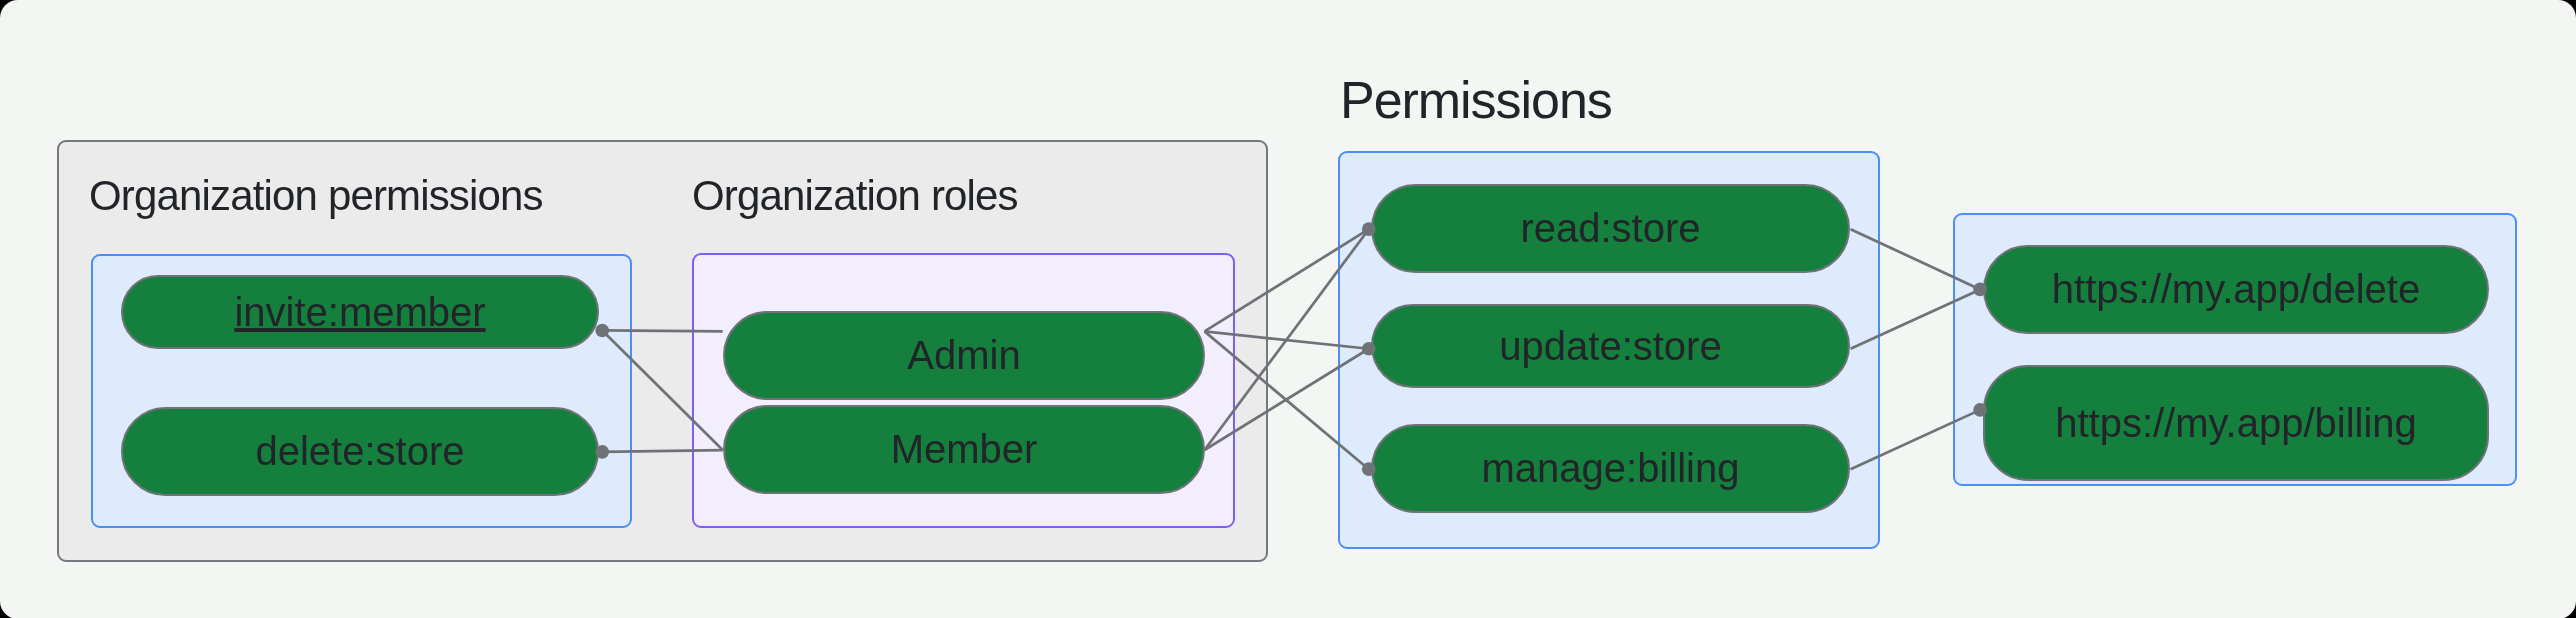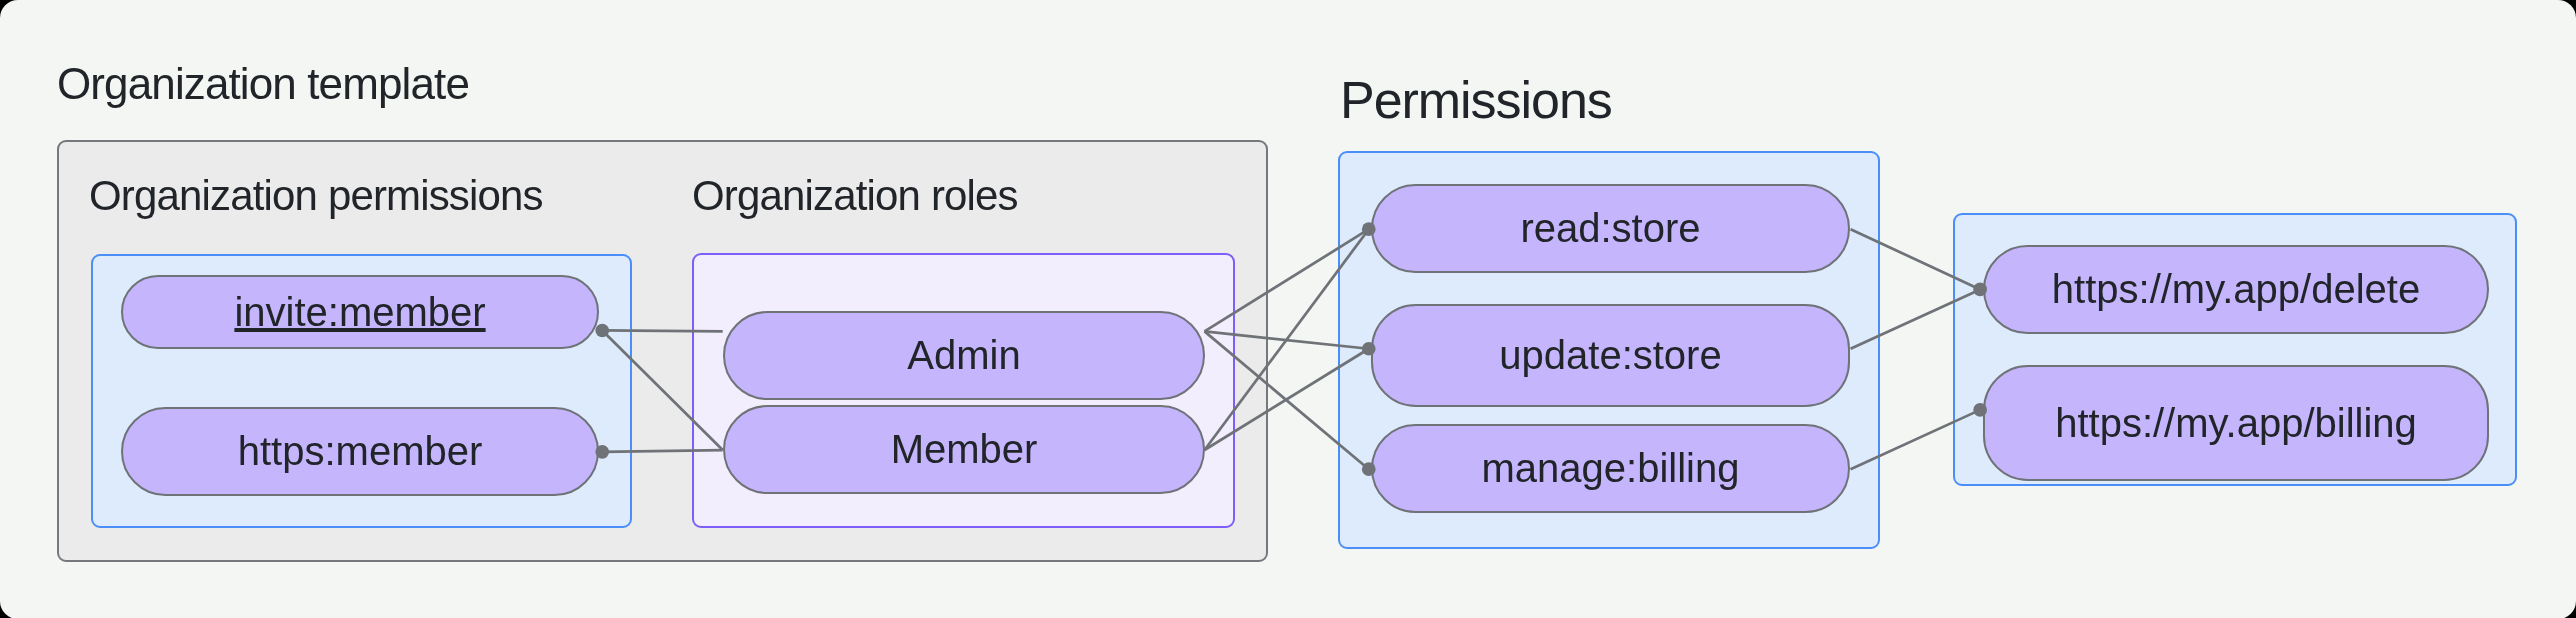--- a/index.html
+++ b/index.html
@@ -14,32 +14,31 @@
     border-radius:18px;overflow:hidden;
   }
   .box{position:absolute;box-sizing:border-box;border-radius:9px;}
   .heading{
     position:absolute;line-height:1;letter-spacing:-0.02em;
     font-weight:500;white-space:nowrap;
   }
   .pill{
     position:absolute;box-sizing:border-box;
     display:flex;align-items:center;justify-content:center;
-    background:#c4b5fd;border-radius:45px;
+    background:#15803d;border-radius:45px;
     font-size:40px;white-space:nowrap;z-index:10;
   }
   svg.lines{position:absolute;left:0;top:0;z-index:5;pointer-events:none;}
   svg.dots{position:absolute;left:0;top:0;z-index:15;pointer-events:none;}
 </style>
 </head>
 <body>
 
 <div class="canvas" style="background: rgb(244, 246, 244);">
 
-  <div class="heading" style="left: 57px; top: 62px; font-size: 44px; color: rgb(33, 37, 41);">Organization template</div>
 
   <div class="box" style="left: 57px; top: 140px; width: 1211px; height: 422px; background: rgb(235, 235, 235); border: 2.7px solid rgb(117, 120, 124);"></div>
 
   <div class="heading" style="left: 89px; top: 175px; font-size: 42px; color: rgb(33, 37, 41);">Organization permissions</div>
 
   <div class="heading" style="left: 692px; top: 175px; font-size: 42px; color: rgb(33, 37, 41);">Organization roles</div>
 
   <div class="heading" style="left: 1340px; top: 74px; font-size: 52px; color: rgb(33, 37, 41);">Permissions</div>
 
 
@@ -57,25 +56,25 @@
       <line x1="1320" y1="363" x2="1500" y2="514" stroke="#6f7377" stroke-width="3"></line>
       <line x1="1320" y1="493" x2="1500" y2="251" stroke="#6f7377" stroke-width="3"></line>
       <line x1="1320" y1="493" x2="1500" y2="382" stroke="#6f7377" stroke-width="3"></line>
       <line x1="2028" y1="251" x2="2170" y2="317" stroke="#6f7377" stroke-width="3"></line>
       <line x1="2028" y1="382" x2="2170" y2="317" stroke="#6f7377" stroke-width="3"></line>
       <line x1="2028" y1="514" x2="2170" y2="449" stroke="#6f7377" stroke-width="3"></line>
     </svg>
 
   <div>
       <div class="pill" style="left: 121px; top: 275px; width: 478px; height: 74px; border: 2.7px solid rgb(111, 115, 119); color: rgb(33, 37, 41); text-decoration: underline;">invite:member</div>
-      <div class="pill" style="left: 121px; top: 407px; width: 478px; height: 89px; border: 2.7px solid rgb(111, 115, 119); color: rgb(33, 37, 41);">https:member</div>
+      <div class="pill" style="left: 121px; top: 407px; width: 478px; height: 89px; border: 2.7px solid rgb(111, 115, 119); color: rgb(33, 37, 41);">delete:store</div>
       <div class="pill" style="left: 723px; top: 287px; width: 482px; height: 89px; border: 2.7px solid rgb(111, 115, 119); color: rgb(33, 37, 41); margin-top: 24px;">Admin</div>
       <div class="pill" style="left: 723px; top: 405px; width: 482px; height: 89px; border: 2.7px solid rgb(111, 115, 119); color: rgb(33, 37, 41); text-align: center;">Member</div>
       <div class="pill" style="left: 1371px; top: 184px; width: 479px; height: 89px; border: 2.7px solid rgb(111, 115, 119); color: rgb(33, 37, 41);">read:store</div>
-      <div class="pill" style="left: 1371px; top: 304px; width: 479px; height: 103px; border: 2.7px solid rgb(111, 115, 119); color: rgb(33, 37, 41);">update:store</div>
+      <div class="pill" style="left: 1371px; top: 304px; width: 479px; height: 84px; border: 2.7px solid rgb(111, 115, 119); color: rgb(33, 37, 41);">update:store</div>
       <div class="pill" style="left: 1371px; top: 424px; width: 479px; height: 89px; border: 2.7px solid rgb(111, 115, 119); color: rgb(33, 37, 41);">manage:billing</div>
       <div class="pill" style="left: 1983px; top: 245px; width: 506px; height: 89px; border: 2.7px solid rgb(111, 115, 119); color: rgb(33, 37, 41);">https://my.app/delete</div>
       <div class="pill" style="left: 1983px; top: 365px; width: 506px; height: 116px; border: 2.7px solid rgb(111, 115, 119); color: rgb(33, 37, 41);">https://my.app/billing</div>
     </div>
 
   <svg class="dots" width="2576" height="619" viewBox="0 0 2823 678">
       <circle cx="660" cy="362" r="7.5" fill="#6f7377"></circle>
       <circle cx="660" cy="495" r="7.5" fill="#6f7377"></circle>
       <circle cx="1500" cy="251" r="7.5" fill="#6f7377"></circle>
       <circle cx="1500" cy="382" r="7.5" fill="#6f7377"></circle>

